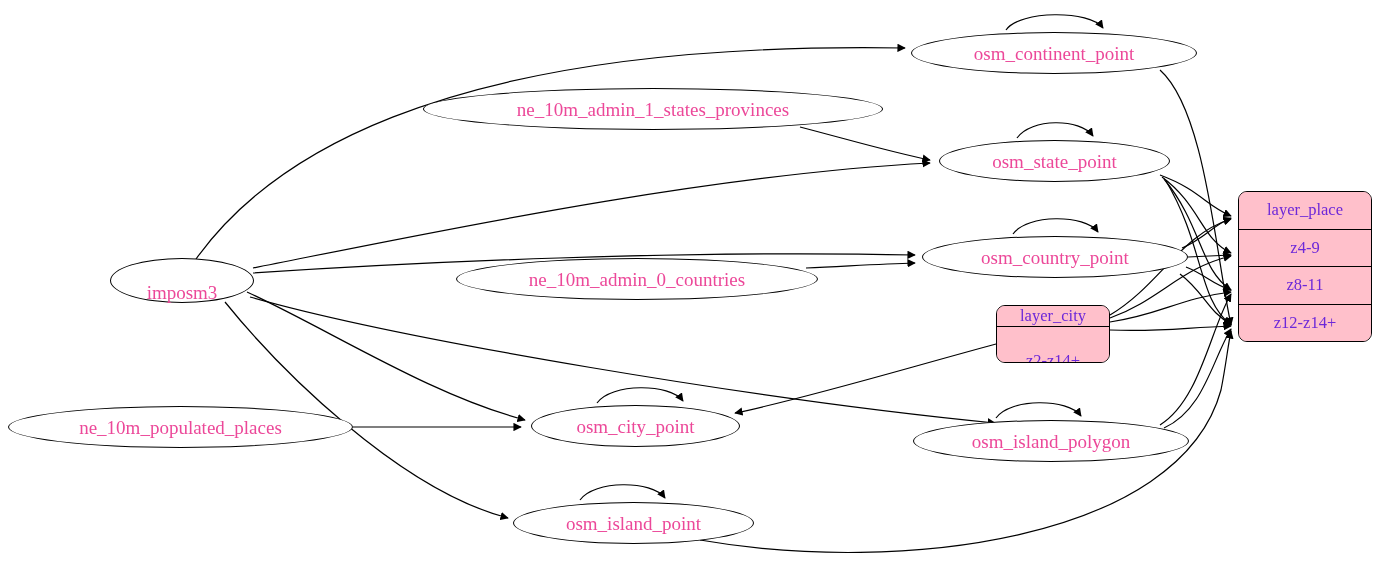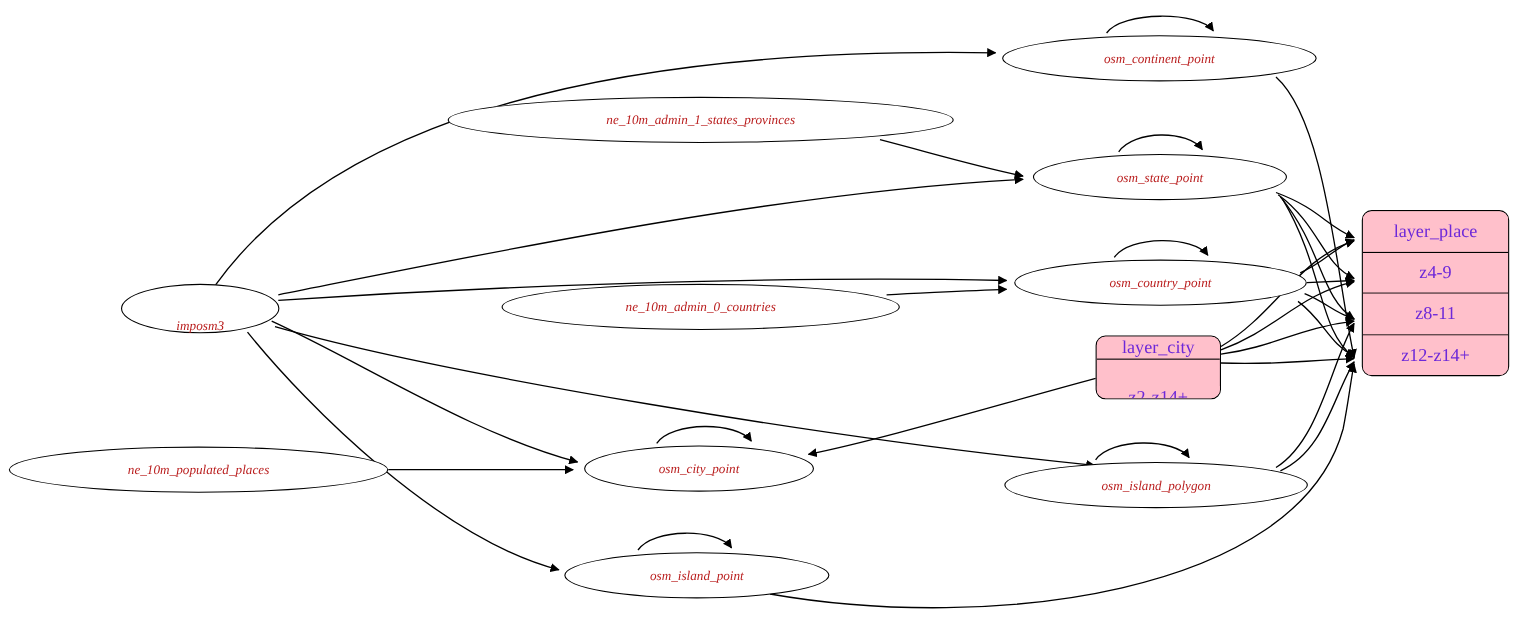--- a/index.html
+++ b/index.html
@@ -14,25 +14,24 @@
 
   .node{position:absolute;box-sizing:border-box;}
 
   
   .ellipse{
     border:1.1px solid #000;
     border-radius:50%;
     background:#ffffff;
     display:flex;align-items:center;justify-content:center;
     text-align:center;
-    font-size:12px;
-    color:#b91c1c;
+    font-size:19px;
+    color:#ec4899;
     line-height:1;
     white-space:nowrap;
-    font-style:italic;
   }
 
   
   .record{
     border:1.2px solid #000;
     border-radius:9px;
     background:#ffc0cb;
     overflow:hidden;
     display:flex;flex-direction:column;
   }
@@ -107,21 +106,21 @@
       <path d="M1164,428 C1204,410 1212,360 1231,329"></path>
 
       <path d="M700,540 C900,575 1180,540 1221,390 C1226,365 1228,345 1231,331"></path>
     </g>
   </svg>
 
   <div class="node ellipse" style="left:110px;top:258px;width:144px;height:45px;align-items:flex-end;">
     <span>imposm3</span>
   </div>
 
-  <div class="node ellipse" style="left:407px;top:88px;width:460px;height:42px;text-align:right;">
+  <div class="node ellipse" style="left:423px;top:88px;width:460px;height:42px;text-align:right;">
     <span>ne_10m_admin_1_states_provinces</span>
   </div>
 
   <div class="node ellipse" style="left:456px;top:258px;width:362px;height:42px;">
     <span>ne_10m_admin_0_countries</span>
   </div>
 
   <div class="node ellipse" style="left:8px;top:406px;width:345px;height:42px;">
     <span>ne_10m_populated_places</span>
   </div>

